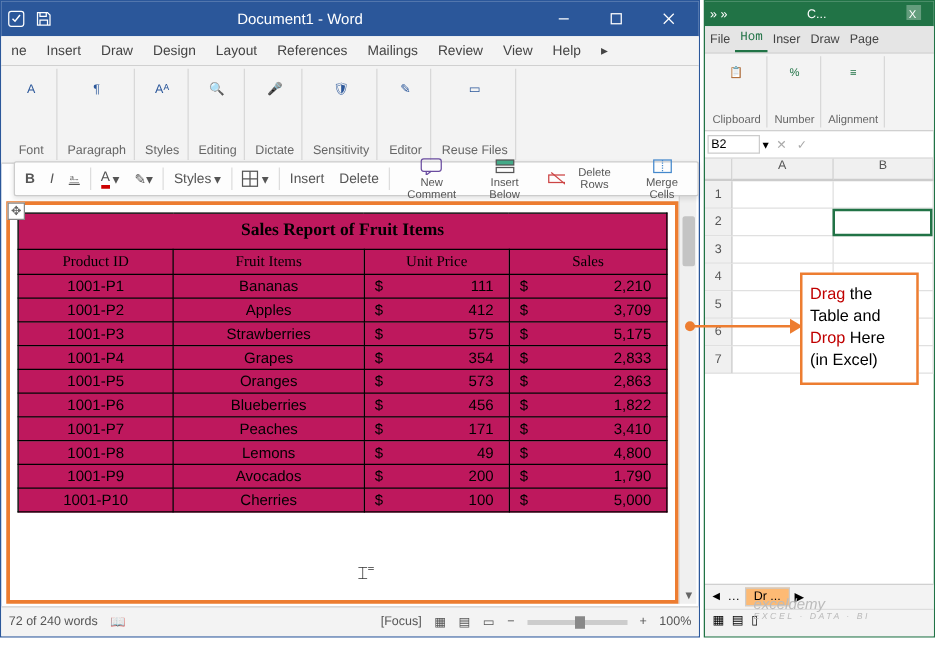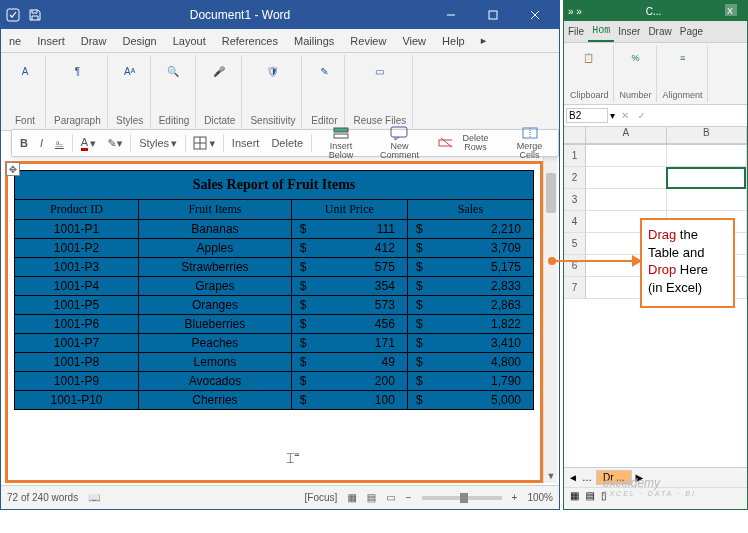--- a/index.html
+++ b/index.html
@@ -22,21 +22,21 @@
 .ribbon-group .label { font-size: 10px; text-align: center; }
 
 .mini-toolbar { position: absolute; left: 10px; top: 128px; height: 28px; background: #fdfdfd; border: 1px solid #ccc; border-radius: 2px; display: flex; align-items: center; padding: 0 4px; gap: 4px; box-shadow: 0 2px 4px rgba(0,0,0,0.1); font-size: 11px; color: #555; z-index: 5; }
 .mini-toolbar .item { padding: 2px 4px; cursor: pointer; display: flex; align-items: center; gap: 2px; }
 .mini-toolbar .sep { width: 1px; height: 18px; background: #ddd; }
 
 .doc-area { position: absolute; left: 4px; top: 160px; right: 16px; bottom: 26px; background: #fff; border: 3px solid #ed7d31; padding: 6px; }
 .move-handle { position: absolute; left: -2px; top: -2px; width: 14px; height: 14px; border: 1px solid #888; background: #fff; display: flex; align-items: center; justify-content: center; font-size: 10px; color: #666; cursor: move; }
 
 .sales-table { width: 100%; border-collapse: collapse; background: #b8b8b8; }
-.sales-table td, .sales-table th { border: 1px solid #000; padding: 2px 4px; text-align: center; font-size: 12px; background: #0369a1; color: #000; margin-top: 20px; }
+.sales-table td, .sales-table th { border: 1px solid #000; padding: 2px 4px; text-align: center; font-size: 12px; background: #be185d; color: #000; margin-top: 20px; }
 .sales-table .title-row td { font-weight: bold; font-size: 14px; font-family: "Times New Roman", serif; padding: 6px; }
 .sales-table th { font-weight: normal; font-family: "Times New Roman", serif; font-size: 12px; }
 .sales-table .money { text-align: left; padding-left: 8px; }
 .sales-table .money .dollar { display: inline-block; width: 12px; }
 .sales-table .money .num { float: right; padding-right: 8px; }
 
 .vscroll { position: absolute; right: 2px; top: 132px; width: 14px; bottom: 26px; background: #f0f0f0; border-left: 1px solid #ddd; }
 .vscroll .thumb { position: absolute; left: 2px; width: 10px; height: 40px; top: 40px; background: #c4c4c4; border-radius: 2px; }
 .vscroll .arrow { position: absolute; left: 0; width: 14px; height: 14px; display: flex; align-items: center; justify-content: center; font-size: 9px; color: #666; }
 
@@ -192,31 +192,31 @@
           <rect x="1" y="1" width="12" height="12" fill="none" stroke="#555"></rect>
           <line x1="1" y1="7" x2="13" y2="7" stroke="#555"></line>
           <line x1="7" y1="1" x2="7" y2="13" stroke="#555"></line>
         </svg>▾</span>
     <span class="sep"></span>
     <span class="item">Insert</span>
     <span class="item">Delete</span>
     <span class="sep"></span>
     <div class="item" style="flex-direction:column;text-align:center;line-height:1">
       <svg width="18" height="14">
+          <rect x="1" y="1" width="16" height="10" rx="2" fill="none" stroke="#6a4ca0"></rect>
+          <path d="M5 11 L5 14 L9 11" fill="none" stroke="#6a4ca0"></path>
+        </svg>
+      <span style="font-size:9px">New Comment</span>
+    </div>
+    <div class="item" style="flex-direction:column;text-align:center;line-height:1">
+      <svg width="18" height="14">
           <rect x="2" y="2" width="14" height="4" fill="#4a8" stroke="#555"></rect>
           <rect x="2" y="8" width="14" height="4" fill="none" stroke="#555"></rect>
         </svg>
       <span style="font-size:9px">Insert Below</span>
-    </div>
-    <div class="item" style="flex-direction:column;text-align:center;line-height:1">
-      <svg width="18" height="14">
-          <rect x="1" y="1" width="16" height="10" rx="2" fill="none" stroke="#6a4ca0"></rect>
-          <path d="M5 11 L5 14 L9 11" fill="none" stroke="#6a4ca0"></path>
-        </svg>
-      <span style="font-size:9px">New Comment</span>
     </div>
     <div class="item" style="text-align:center;line-height:1">
       <svg width="18" height="14">
           <rect x="2" y="4" width="14" height="6" fill="none" stroke="#c44"></rect>
           <line x1="4" y1="2" x2="16" y2="12" stroke="#c44"></line>
         </svg>
       <span style="font-size:9px">Delete Rows</span>
     </div>
     <div class="item" style="flex-direction:column;text-align:center;line-height:1">
       <svg width="18" height="14">

